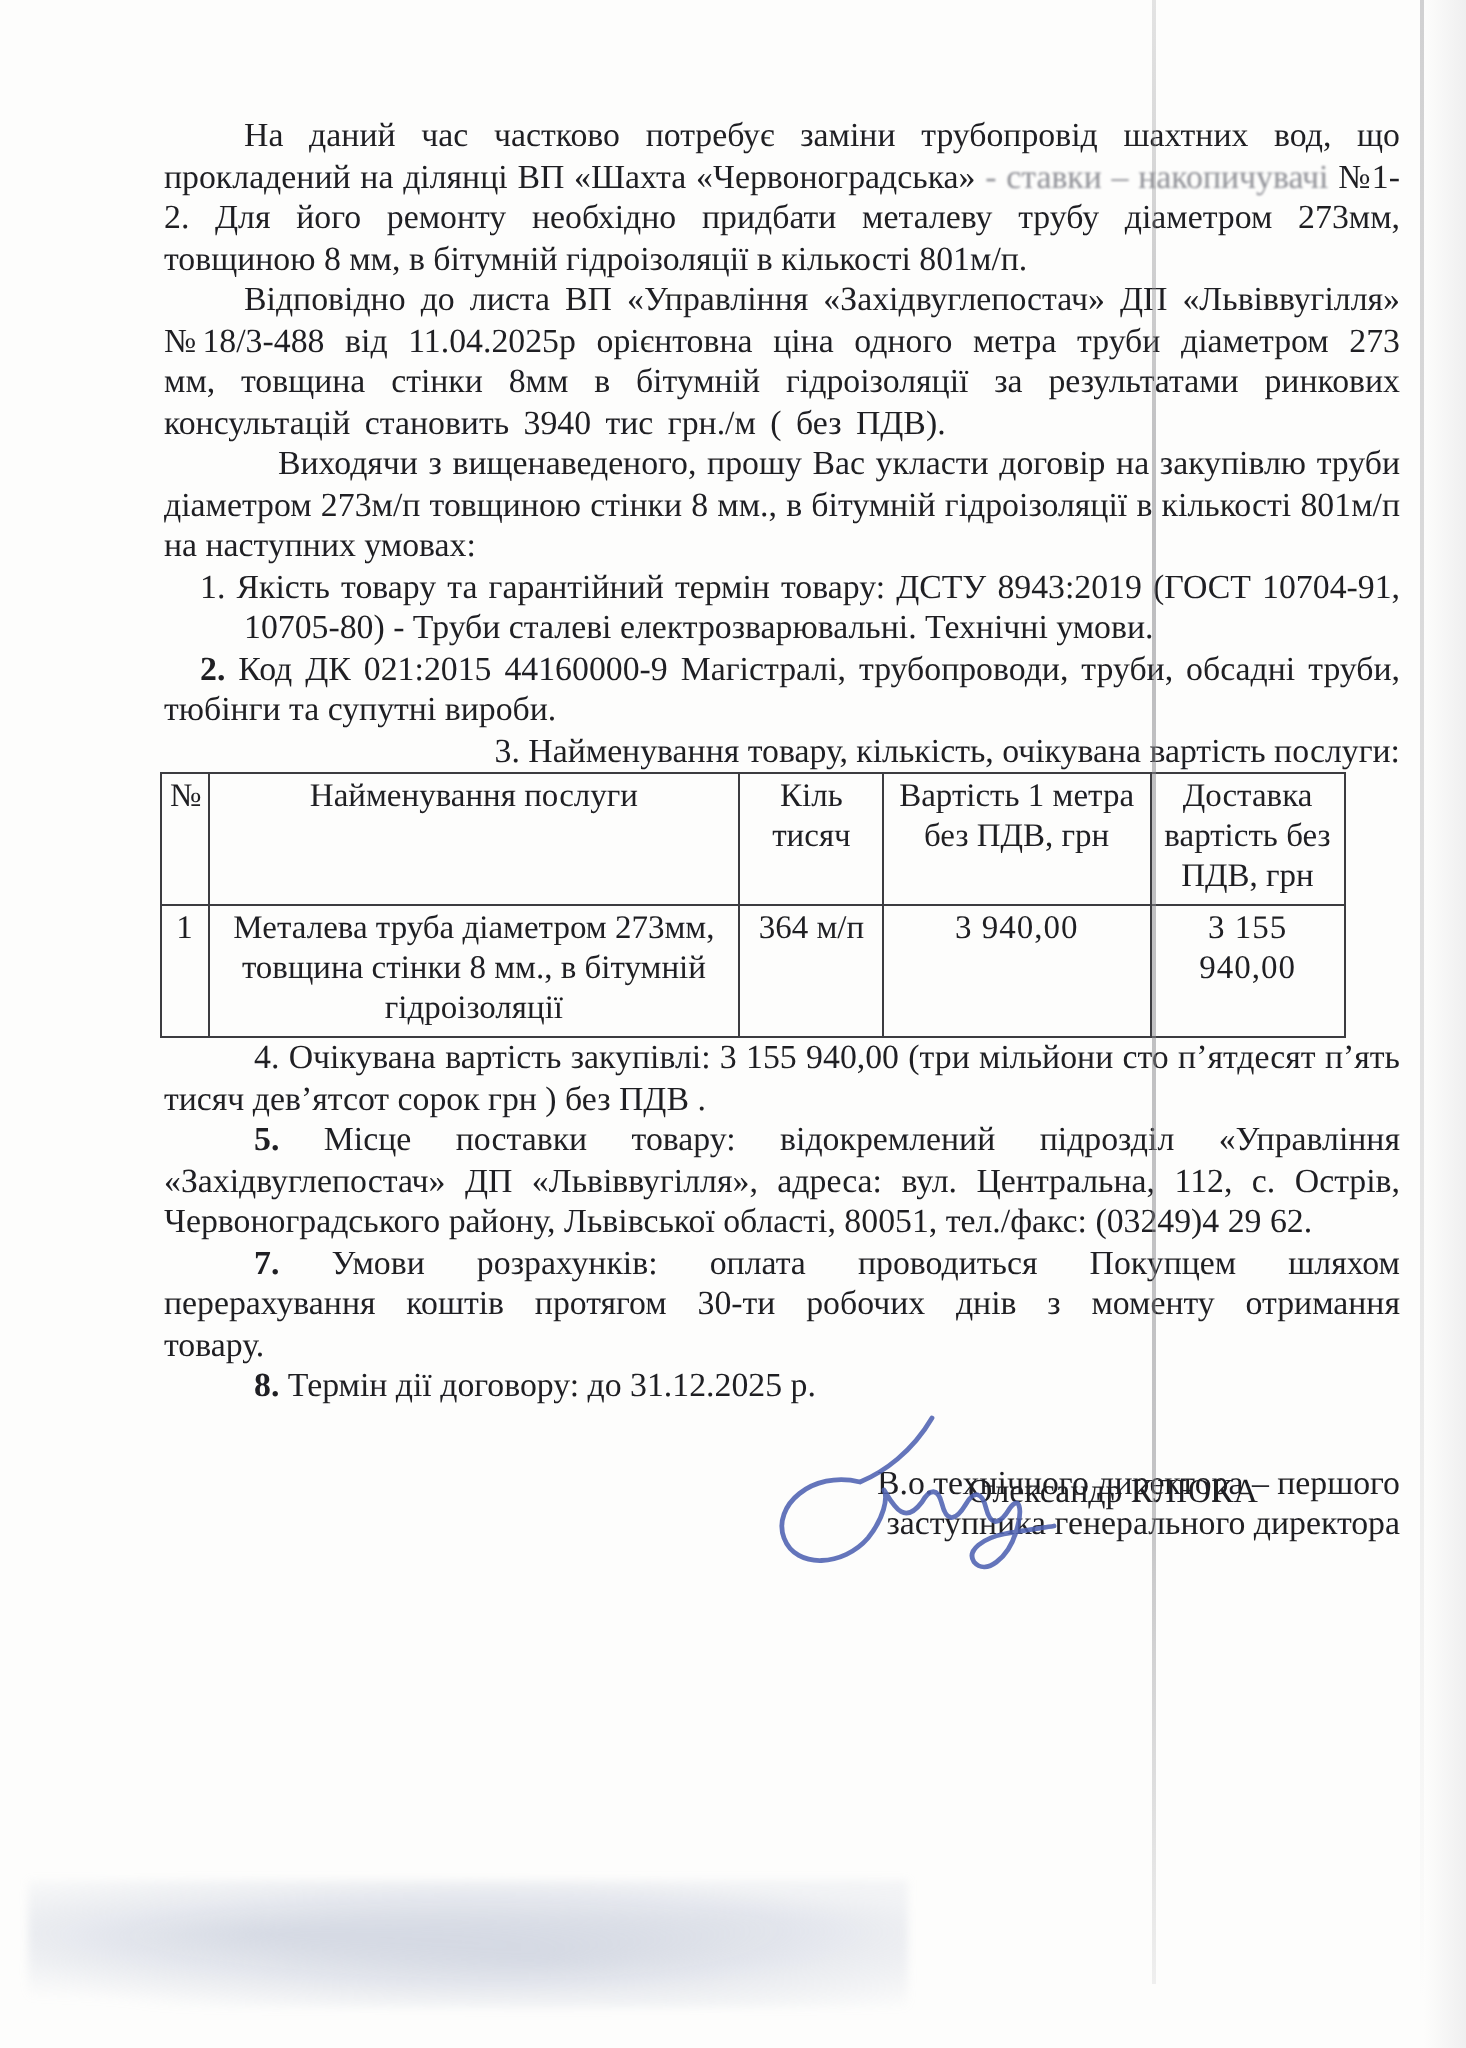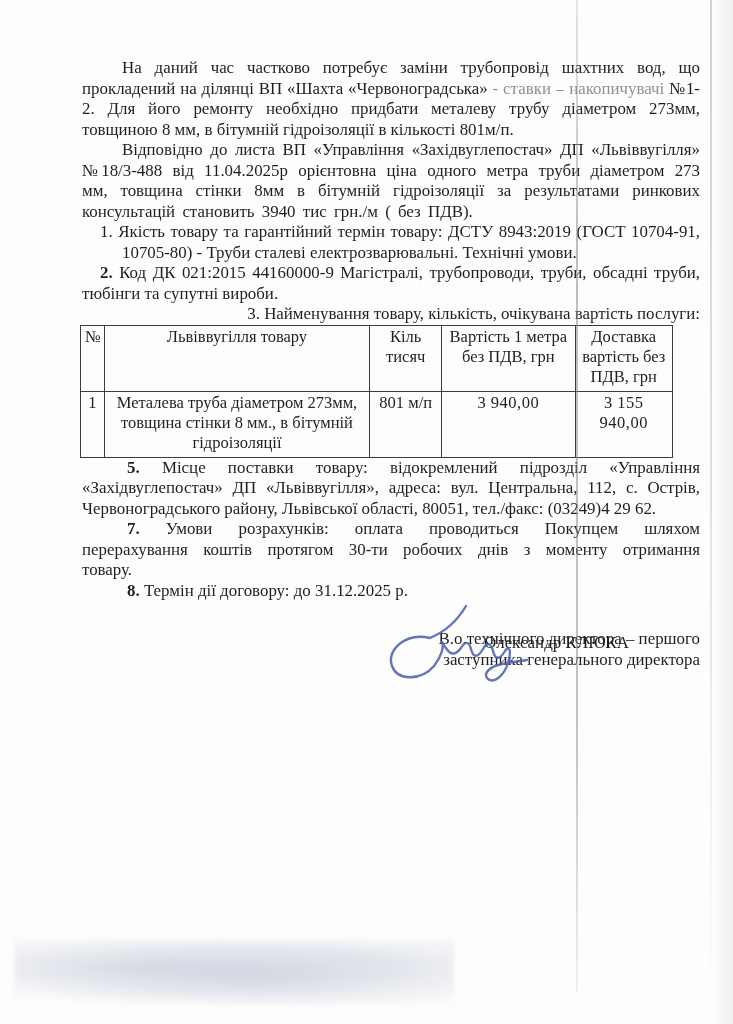--- a/index.html
+++ b/index.html
@@ -78,55 +78,57 @@
 <body>
 
 <div class="page">
 
   <div class="content">
 
     <p class="p1"><span>На даний час частково потребує заміни  трубопровід шахтних вод, що прокладений  на ділянці ВП «Шахта «Червоноградська»</span><span class="faded"> - ставки – накопичувачі</span><span> №1-2. Для його ремонту необхідно придбати металеву трубу діаметром 273мм, товщиною 8 мм, в бітумній гідроізоляції в кількості 801м/п.</span></p>
 
     <p class="p2">Відповідно до листа ВП «Управління «Західвуглепостач» ДП «Львіввугілля» №18/3-488 від 11.04.2025р орієнтовна ціна одного метра труби діаметром 273 мм, товщина стінки 8мм в бітумній гідроізоляції  за результатами ринкових консультацій становить 3940 тис грн./м ( без ПДВ).</p>
 
+    <p class="p3">Виходячи з вищенаведеного, прошу Вас укласти договір  на закупівлю труби діаметром 273м/п товщиною стінки 8 мм., в бітумній гідроізоляції в кількості 801м/п на наступних умовах:</p>
 
     <p class="li1"><span>1.</span><span> Якість товару та гарантійний термін товару: ДСТУ 8943:2019 (ГОСТ 10704-91, 10705-80) - Труби сталеві електрозварювальні. Технічні умови.</span></p>
 
     <p class="li2"><span class="bold">2.</span><span> Код ДК 021:2015 44160000-9 Магістралі, трубопроводи, труби, обсадні труби, тюбінги та супутні вироби.</span></p>
 
     <p class="h3">3. Найменування товару, кількість, очікувана вартість послуги:</p>
 
     <table class="spec">
       <colgroup>
         <col class="c0">
           <col class="c1">
           <col class="c2">
           <col class="c3">
           <col class="c4">
       </colgroup>
       <thead>
         <tr>
           <th>№</th>
-          <th>Львіввугілля товару</th>
+          <th>Найменування послуги</th>
           <th>Кіль тисяч</th>
           <th>Вартість 1 метра без ПДВ, грн</th>
           <th>Доставка вартість без ПДВ, грн</th>
         </tr>
       </thead>
       <tbody>
         <tr>
           <td>1</td>
           <td>Металева труба діаметром 273мм, товщина стінки 8 мм., в бітумній гідроізоляції</td>
-          <td>801 м/п</td>
+          <td>364 м/п</td>
           <td class="num">3 940,00</td>
           <td class="num">3 155 940,00</td>
         </tr>
       </tbody>
     </table>
 
+    <p class="p4">4. Очікувана вартість закупівлі: 3 155 940,00 (три мільйони сто п’ятдесят п’ять тисяч дев’ятсот сорок грн ) без ПДВ          .</p>
 
     <p class="p5"><span class="bold">5.</span><span> Місце поставки товару: відокремлений підрозділ «Управління «Західвуглепостач» ДП «Львіввугілля», адреса: вул. Центральна, 112, с. Острів, Червоноградського району, Львівської області, 80051, тел./факс: (03249)4 29 62.</span></p>
 
 
     <p class="p7"><span class="bold">7.</span><span> Умови розрахунків: оплата проводиться Покупцем  шляхом перерахування коштів протягом 30-ти робочих днів  з моменту отримання товару.</span></p>
 
     <p class="p8"><span class="bold">8.</span><span> Термін дії договору: до 31.12.2025 р.</span></p>
 
     <div class="sig">
       <span class="sig-line">В.о.технічного директора – першого</span>

